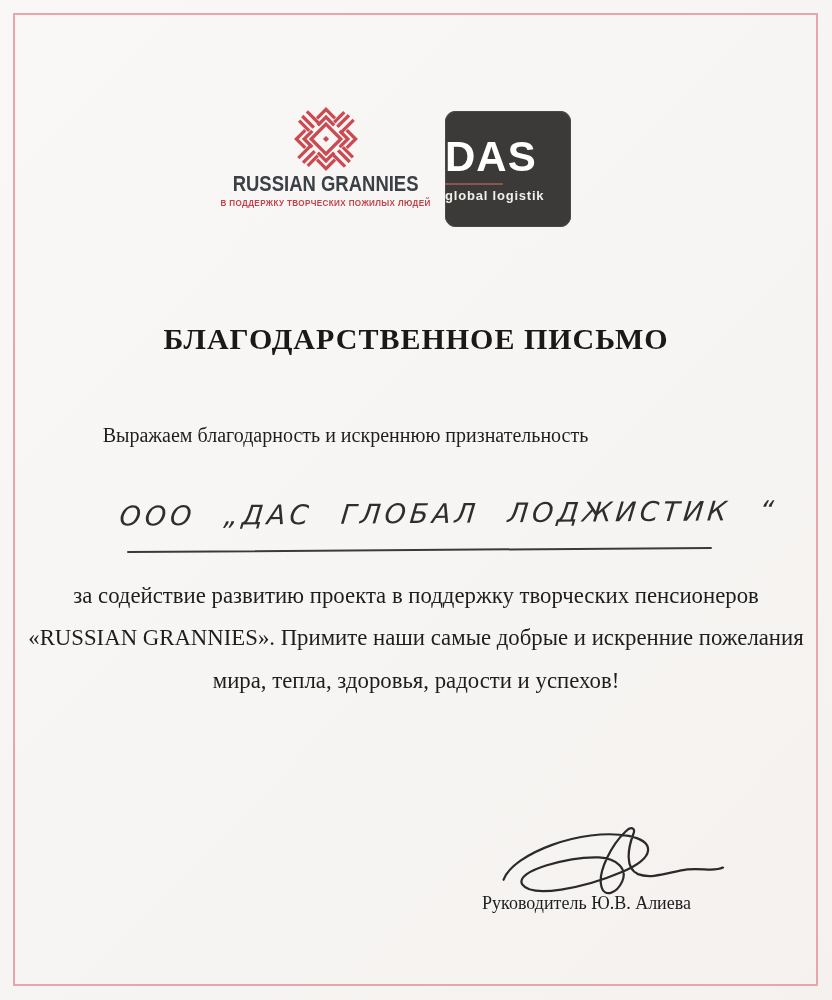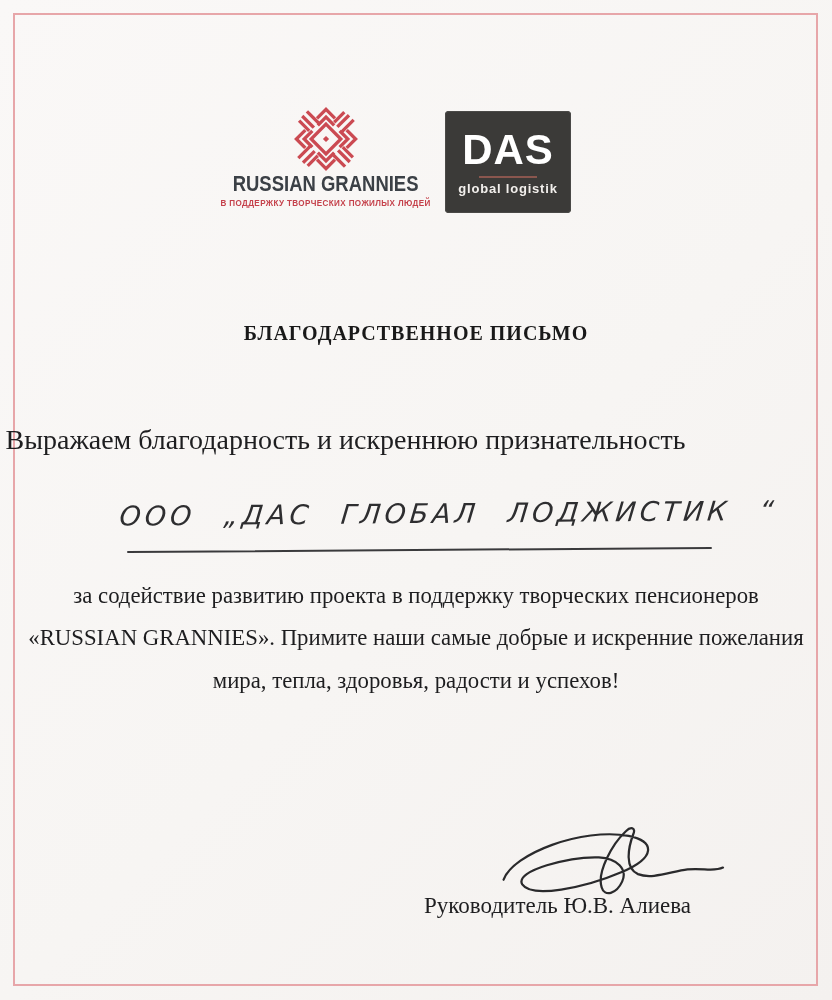--- a/index.html
+++ b/index.html
@@ -33,50 +33,50 @@
     white-space:nowrap;margin-top:2px;
   }
   .grannies-tagline{
     font-family:"Liberation Sans", sans-serif;
     font-weight:bold;font-size:8.5px;line-height:1;
     color:#c5414b;letter-spacing:0.4px;
     transform:scaleX(0.95);
     white-space:nowrap;margin-top:6px;
   }
   .das-logo{
-    position:absolute;left:445px;top:111px;width:126px;height:102px;
-    background:#3b3a38;border-radius:4px;
-    display:flex;flex-direction:column;align-items:center;justify-content:center;
+    position:absolute;left:445px;top:111px;width:126px;height:116px;
+    background:#3b3a38;border-radius:11px;
+    display:flex;flex-direction:column;align-items:flex-start;justify-content:center;
     box-shadow:0 0 0 1px #4a4947 inset;
   }
   .das-wordmark{
     font-family:"Liberation Sans", sans-serif;
     font-weight:bold;font-size:42px;line-height:1;
     color:#ffffff;letter-spacing:1px;
     transform:scaleY(1.02);
   }
   .das-divider{
     width:58px;height:2px;background:#8a564e;margin:5px 0 4px 0;
   }
   .das-subtitle{
     font-family:"Liberation Sans", sans-serif;
     font-weight:bold;font-size:13px;line-height:1;
     color:#f2efec;letter-spacing:0.8px;
   }
   
   .letter-title{
     position:absolute;left:0;top:322px;width:832px;
     text-align:center;
-    font-weight:bold;font-size:20px;color:#191919;
+    font-weight:bold;font-size:30px;color:#191919;
     letter-spacing:1px;
   }
   .intro-line{
     position:absolute;left:0;top:424px;width:691px;
     text-align:center;
-    font-size:28px;color:#1e1e20;
+    font-size:20px;color:#1e1e20;
   }
   .recipient-handwriting{
     position:absolute;left:120px;top:498px;width:600px;
     text-align:center;
     font-family:"DejaVu Sans", sans-serif;
     font-style:italic;
     font-size:27px;color:#2e2e30;
     letter-spacing:4px;word-spacing:16px;
     transform:skewX(-6deg) rotate(-0.5deg);
     white-space:nowrap;
@@ -98,21 +98,21 @@
   .closing-line{
     position:absolute;top:797px;right:72px;
     font-size:21.5px;color:#1e1e20;
     white-space:nowrap;
   }
   .signature{
     position:absolute;left:482px;top:820px;width:256px;height:84px;
   }
   .signatory-line{
     position:absolute;top:893px;right:141px;
-    font-size:23px;color:#1e1e20;
+    font-size:18px;color:#1e1e20;
     white-space:nowrap;
   }
 </style>
 </head>
 <body>
 
 <div class="paper">
   <div class="border-frame"></div>
 
   <div class="grannies-logo">

